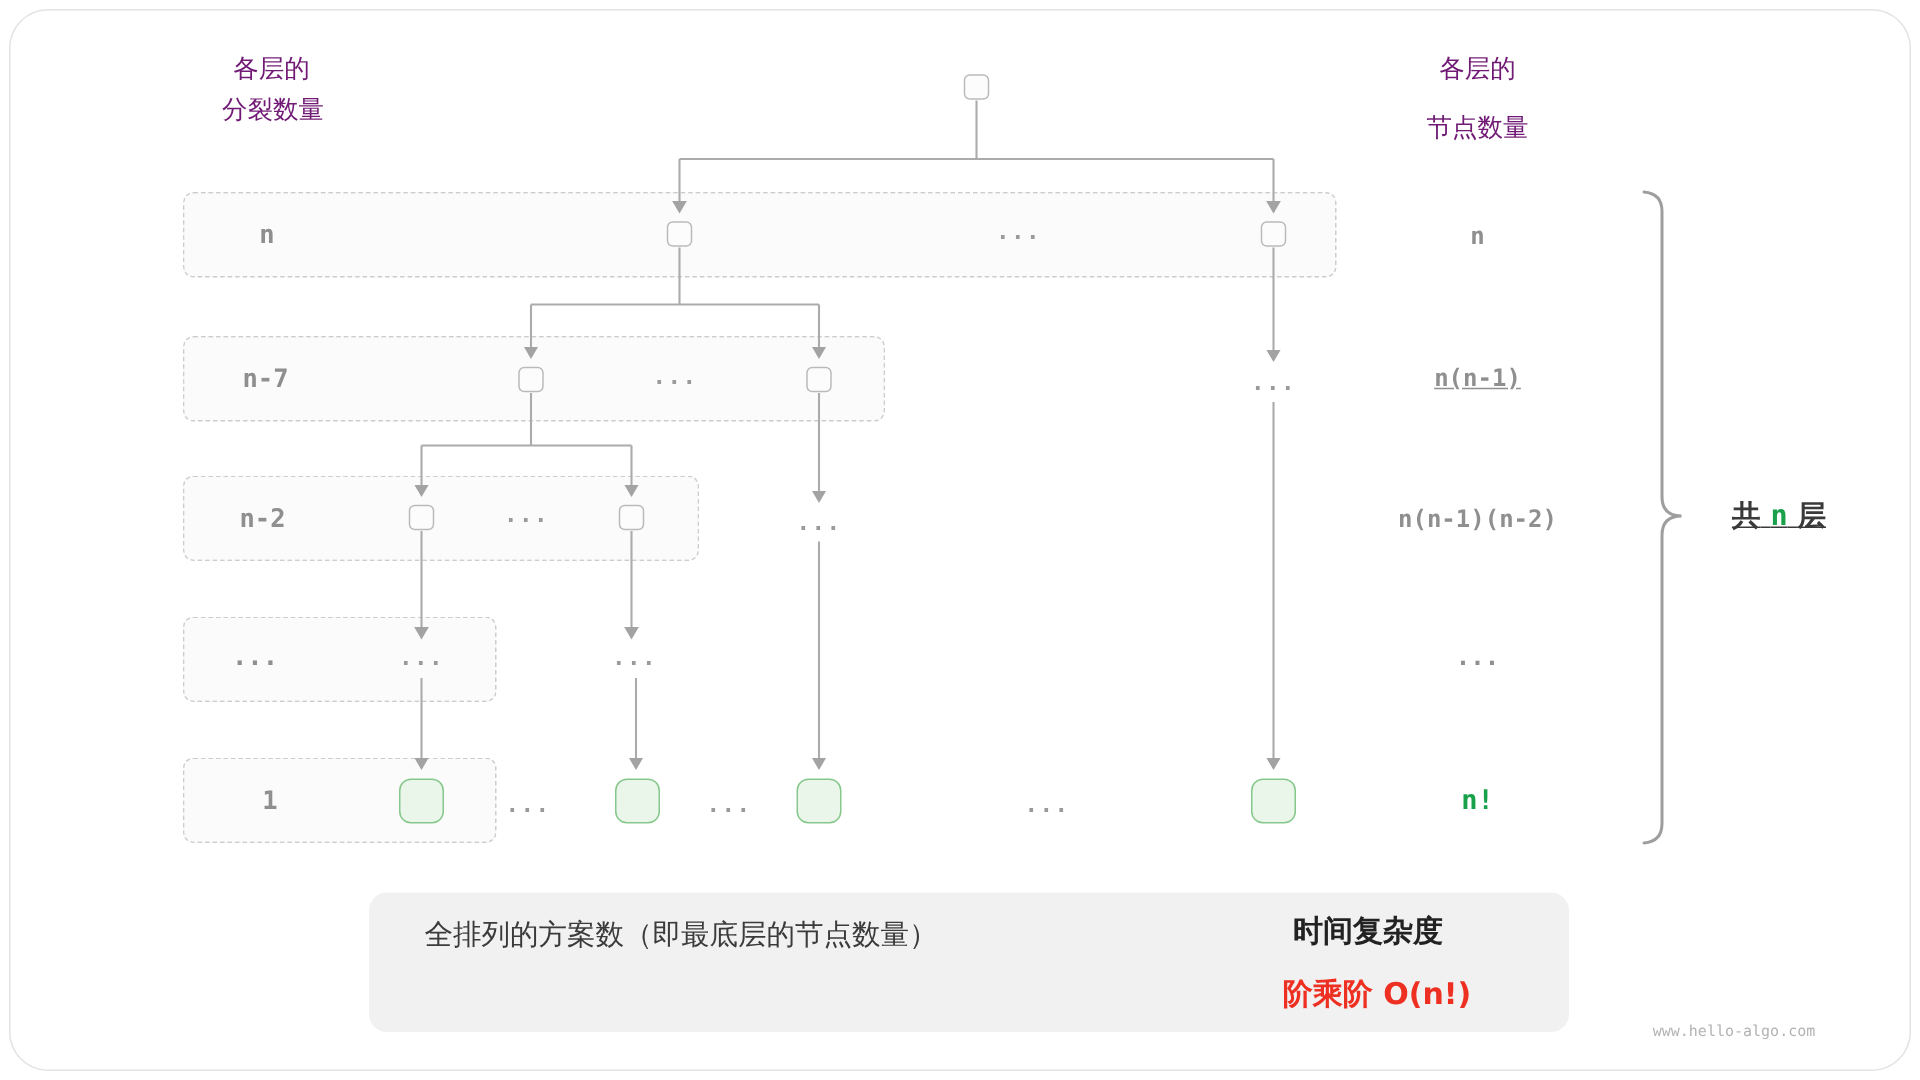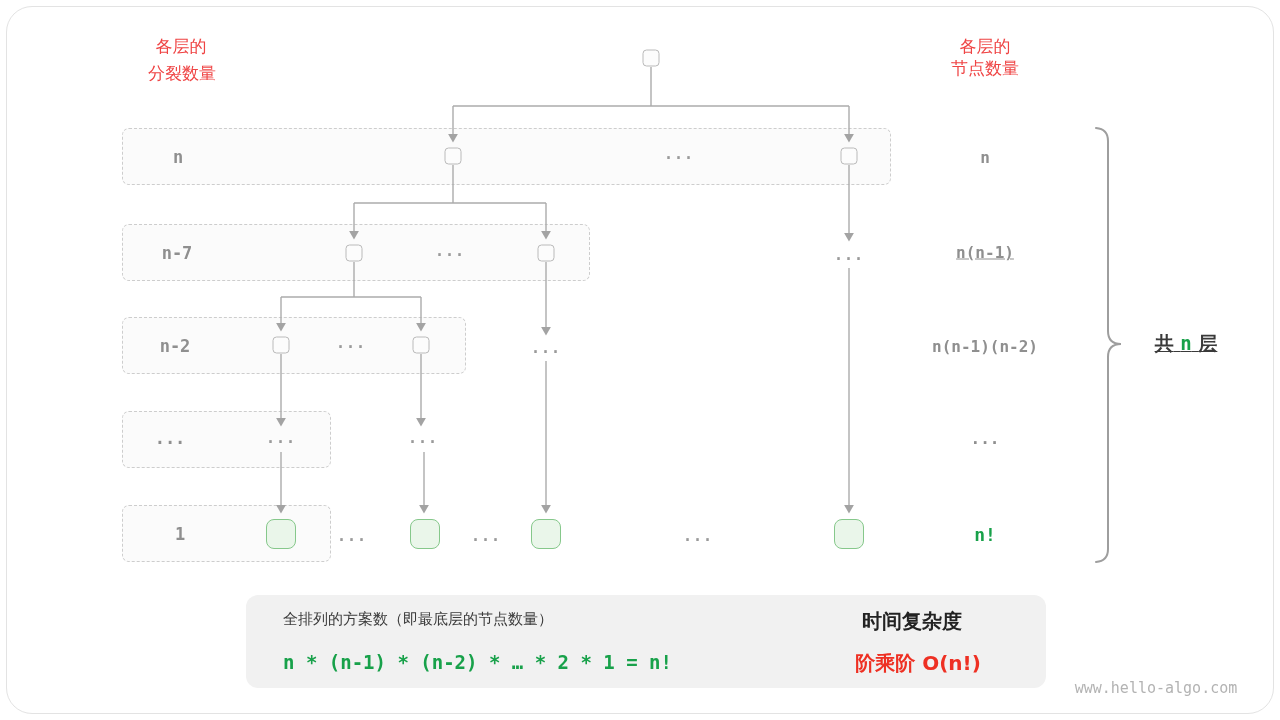--- a/index.html
+++ b/index.html
@@ -2,55 +2,55 @@
 <html><head>
 <meta charset="utf-8">
 <style>
   html,body{margin:0;padding:0;background:#ffffff;}
   .page{position:relative;width:1280px;height:720px;background:#ffffff;
         font-family:"DejaVu Sans",sans-serif;overflow:hidden;}
   .card{position:absolute;left:6px;top:6px;width:1266px;height:706px;
         background:#ffffff;border:1px solid #e3e3e3;border-radius:26px;}
   .abs{position:absolute;}
   .c{transform:translate(-50%,-50%);white-space:nowrap;}
-  .hdr{font-size:17px;color:#ef4444;text-align:center;}
+  .hdr{font-size:17px;color:#701a75;text-align:center;}
   .dashed-box{position:absolute;border:1.6px dashed #cdcdcd;border-radius:7px;
               background:#fbfbfb;box-sizing:border-box;}
   .node{position:absolute;width:17px;height:17px;box-sizing:border-box;
         border:1.5px solid #bababa;border-radius:4px;background:#fcfcfc;
         transform:translate(-50%,-50%);}
   .leaf{position:absolute;width:30px;height:30px;box-sizing:border-box;
         border:1.6px solid #86c88b;border-radius:8px;background:#eaf6ea;
         transform:translate(-50%,-50%);}
   .mono{font-family:"DejaVu Sans Mono",monospace;}
   .row-label{font-size:17px;font-weight:bold;color:#8f8f8f;}
   .right-label{font-size:16px;font-weight:bold;color:#8f8f8f;}
   .ellip{font-size:15px;font-weight:bold;color:#9a9a9a;letter-spacing:1px;}
   .green{color:#18a14a;}
   .brace-label{font-size:19px;font-weight:bold;color:#3a3a3a;}
   .brace-label .green{font-family:"DejaVu Sans Mono",monospace;}
   .summary-box{position:absolute;left:246px;top:595px;width:800px;height:93px;
                background:#f1f1f1;border-radius:12px;}
-  .sum-line1{font-size:15px;color:#3b3b3b;}
+  .sum-line1{font-size:19px;color:#3b3b3b;}
   .sum-line2{font-size:19px;font-weight:bold;}
   .cx-title{font-size:20px;font-weight:bold;color:#222222;}
   .cx-value{font-size:20px;font-weight:bold;color:#ee3023;}
-  .watermark{font-size:15px;color:#b3b3b3;font-family:"DejaVu Sans Mono",monospace;}
+  .watermark{font-size:10px;color:#b3b3b3;font-family:"DejaVu Sans Mono",monospace;}
   svg.overlay{position:absolute;left:0;top:0;pointer-events:none;}
 </style>
 </head>
 <body>
 
 <div class="page">
   <div class="card"></div>
 
   <div class="abs c hdr" style="left:181px;top:46px;">各层的</div>
   <div class="abs c hdr" style="left:182px;top:73px;">分裂数量</div>
   <div class="abs c hdr" style="left:985px;top:46px;">各层的</div>
-  <div class="abs c hdr" style="left:985px;top:68px;">节点数量</div>
+  <div class="abs c hdr" style="left:985px;top:85px;">节点数量</div>
 
   <div class="dashed-box" style="left:122px;top:128px;width:769px;height:57px;"></div>
   <div class="dashed-box" style="left:122px;top:224px;width:468px;height:57px;"></div>
   <div class="dashed-box" style="left:122px;top:317px;width:344px;height:57px;"></div>
   <div class="dashed-box" style="left:122px;top:411px;width:209px;height:57px;"></div>
   <div class="dashed-box" style="left:122px;top:505px;width:209px;height:57px;"></div>
 
   <svg class="overlay" width="1280" height="720">
     <defs>
       <marker id="arrow" markerWidth="7" markerHeight="7" refX="5" refY="3.5" orient="auto">
@@ -121,18 +121,17 @@
   <div class="abs c right-label mono green" style="left:985px;top:534px;font-size:18px;">n!</div>
 
   <div class="abs c brace-label" style="left:1186px;top:344px;text-decoration:underline;">
     <span>共</span>
     <span class="green">n</span>
     <span>层</span>
   </div>
 
   <div class="summary-box"></div>
   <div class="abs sum-line1" style="left:283px;top:610px;">全排列的方案数（即最底层的节点数量）</div>
-  <div class="abs sum-line2 mono green" style="left:283px;top:651px;">n * (n-1) * (n-2) * … * 2 * 1 = n!</div>
   <div class="abs c cx-title" style="left:912px;top:621px;">时间复杂度</div>
   <div class="abs c cx-value" style="left:918px;top:663px;">阶乘阶 O(n!)</div>
 
   <div class="abs c watermark" style="left:1156px;top:688px;">www.hello-algo.com</div>
 </div>
 
 </body></html>

